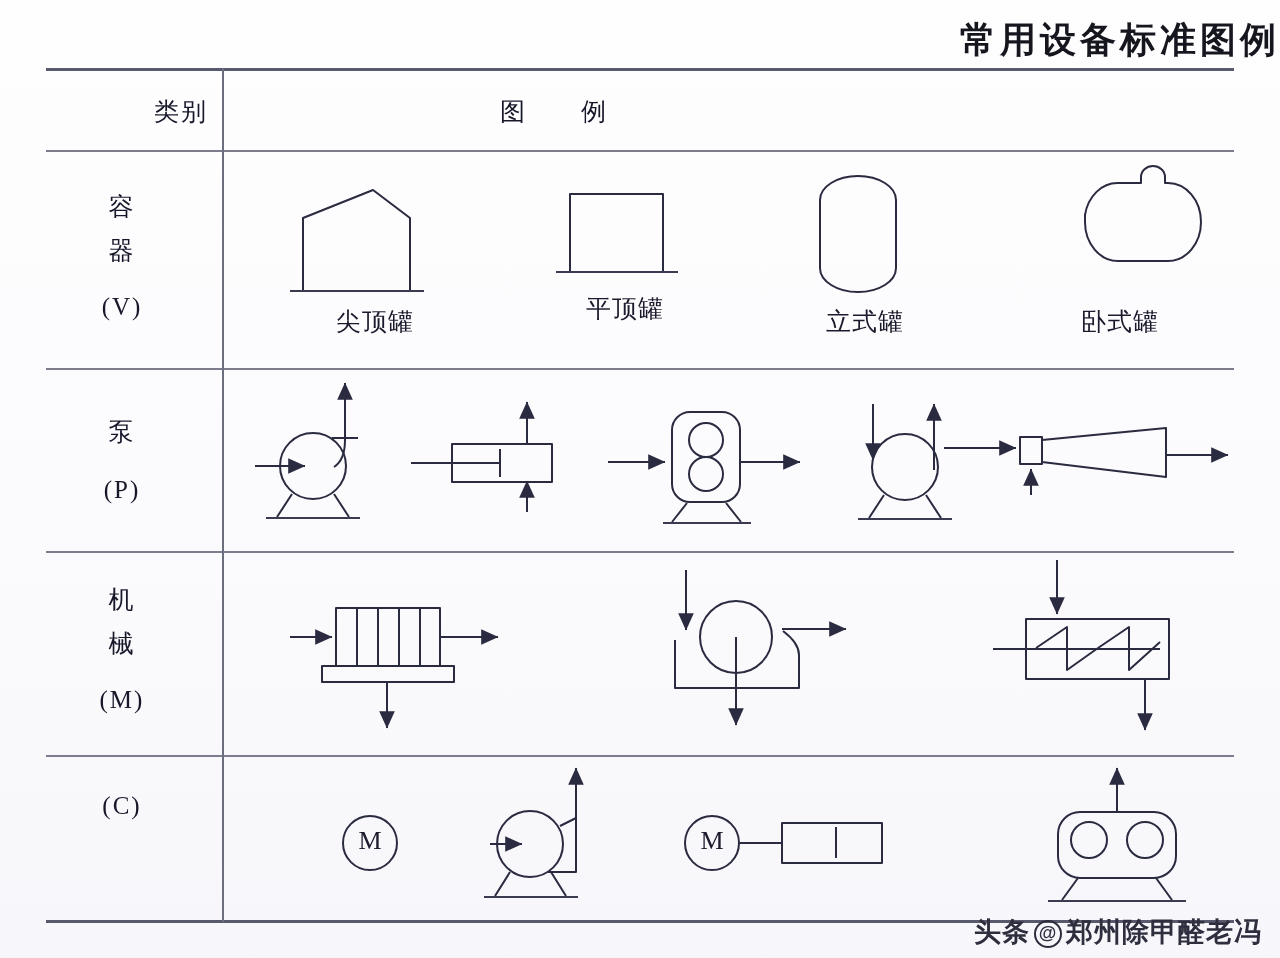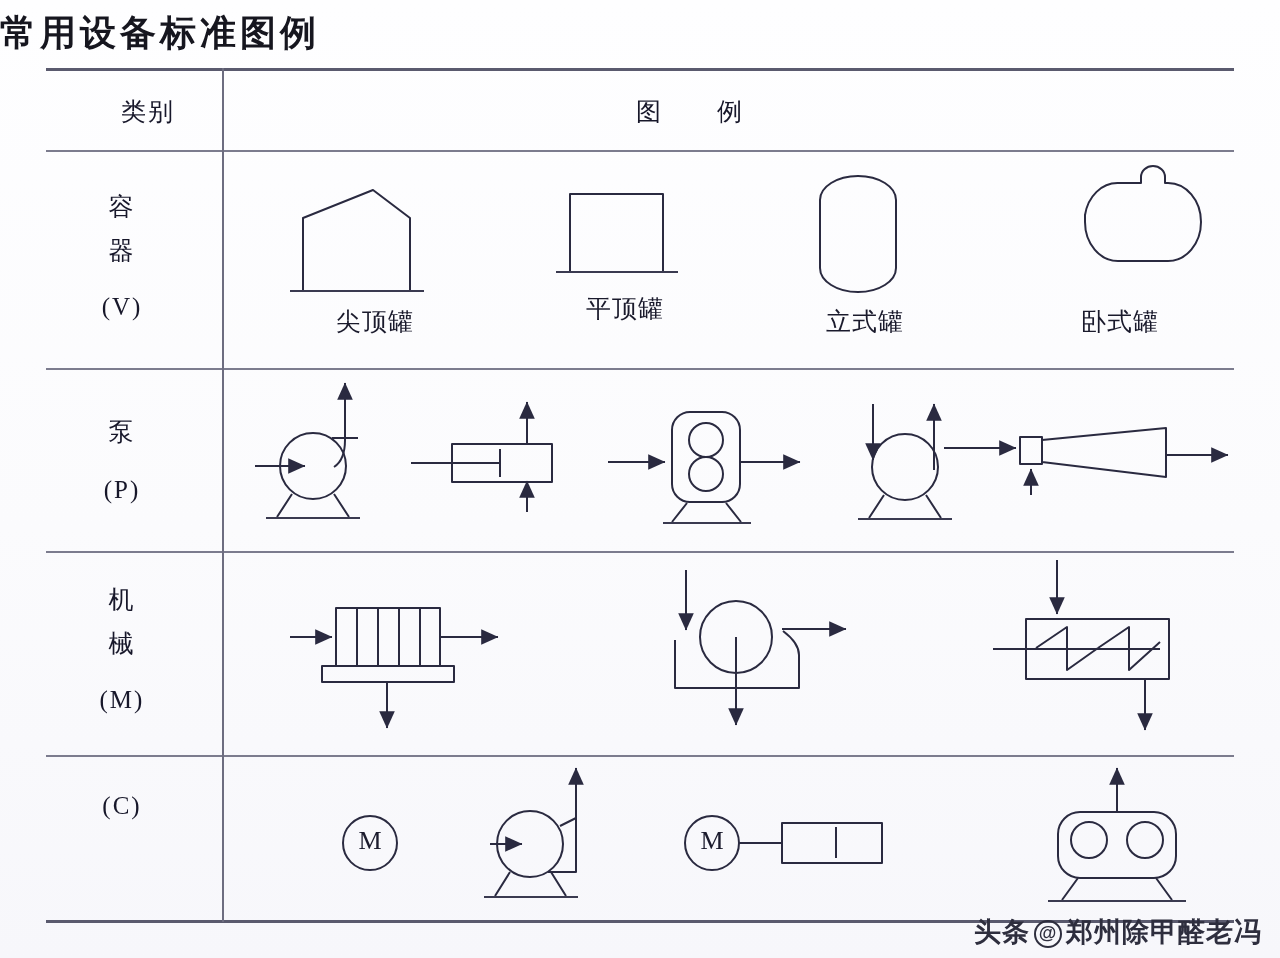--- a/index.html
+++ b/index.html
@@ -19,23 +19,23 @@
     position: relative;
     width: 1280px;
     height: 958px;
     background: linear-gradient(180deg, #fefeff 0%, #fbfbfd 55%, #f7f7fb 100%);
   }
 
   
   .title {
     position: absolute;
     left: 0;
-    top: 9px;
+    top: 16px;
     width: 1280px;
-    text-align: left;
+    text-align: right;
     font-size: 36px;
     font-weight: bold;
     letter-spacing: 4px;
     color: #16161f;
     font-family: "Liberation Serif", "DejaVu Serif", serif;
   }
 
   
   .rule {
     position: absolute;
@@ -141,22 +141,22 @@
   <div class="title">常用设备标准图例</div>
 
   <div class="rule heavy" style="left:46px; top:68px; width:1188px;"></div>
   <div class="rule thin" style="left:46px; top:150px; width:1188px;"></div>
   <div class="rule thin" style="left:46px; top:368px; width:1188px;"></div>
   <div class="rule thin" style="left:46px; top:551px; width:1188px;"></div>
   <div class="rule thin" style="left:46px; top:755px; width:1188px;"></div>
   <div class="rule heavy" style="left:46px; top:920px; width:1188px;"></div>
   <div class="vrule" style="left:222px; top:68px; height:854px;"></div>
 
-  <div class="colhead" style="left:88px; top:95px; width:120px; text-align:center;">类别</div>
-  <div class="colhead" style="left:500px; top:95px; width:380px; text-align:center;">图　　例</div>
+  <div class="colhead" style="left:88px; top:95px; width:120px; text-align:right;">类别</div>
+  <div class="colhead" style="left:500px; top:95px; width:380px; text-align:left;">图　　例</div>
 
   <div class="cat" style="left:32px; top:185px;">
     <span class="ln">容</span>
     <span class="ln">器</span>
     <span class="code" style="margin-top:12px;">(V)</span>
   </div>
 
   <div class="caption" style="left:285px; top:305px; width:180px;">尖顶罐</div>
   <div class="caption" style="left:535px; top:292px; width:180px;">平顶罐</div>
   <div class="caption" style="left:775px; top:305px; width:180px;">立式罐</div>

